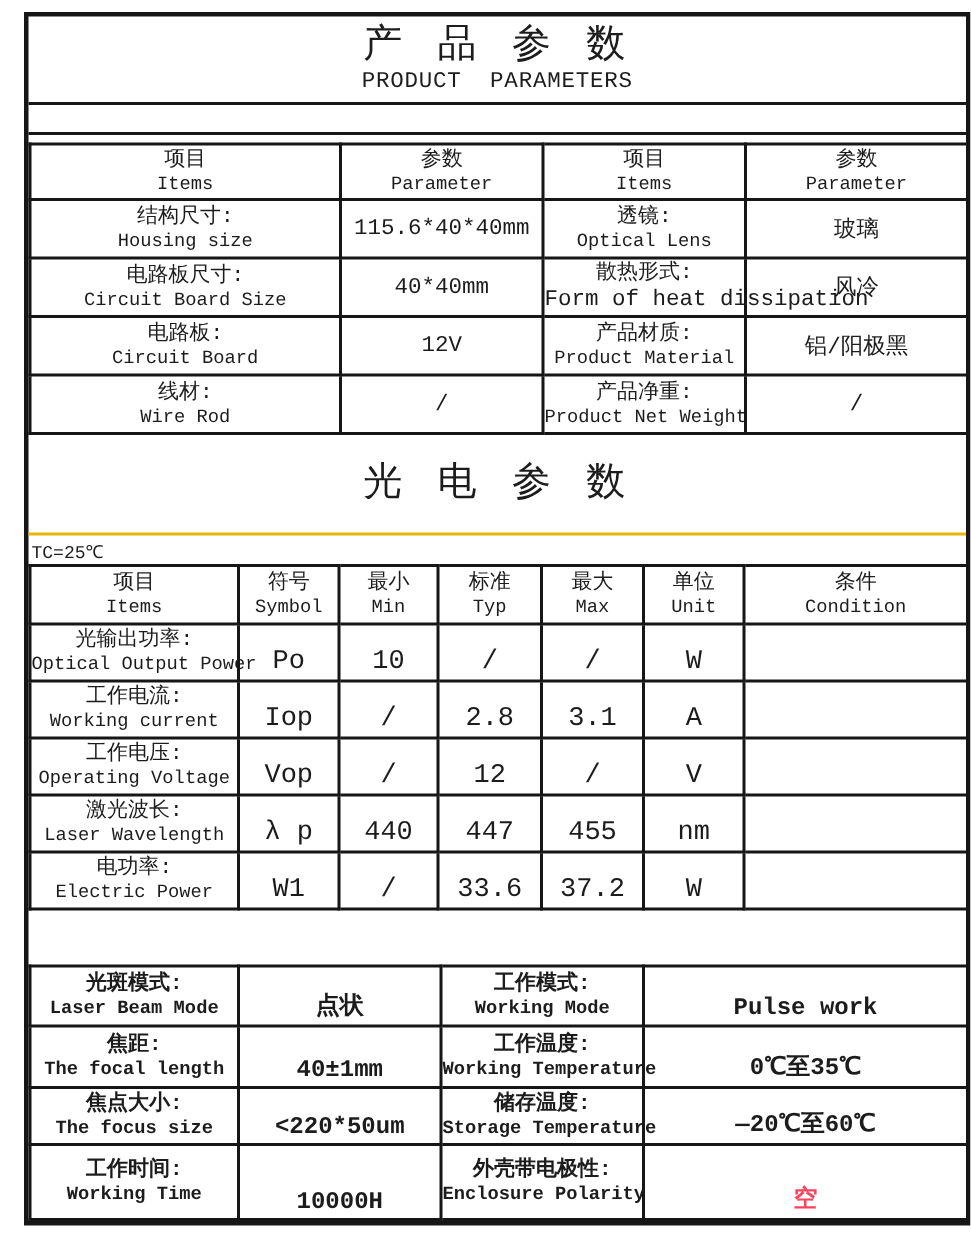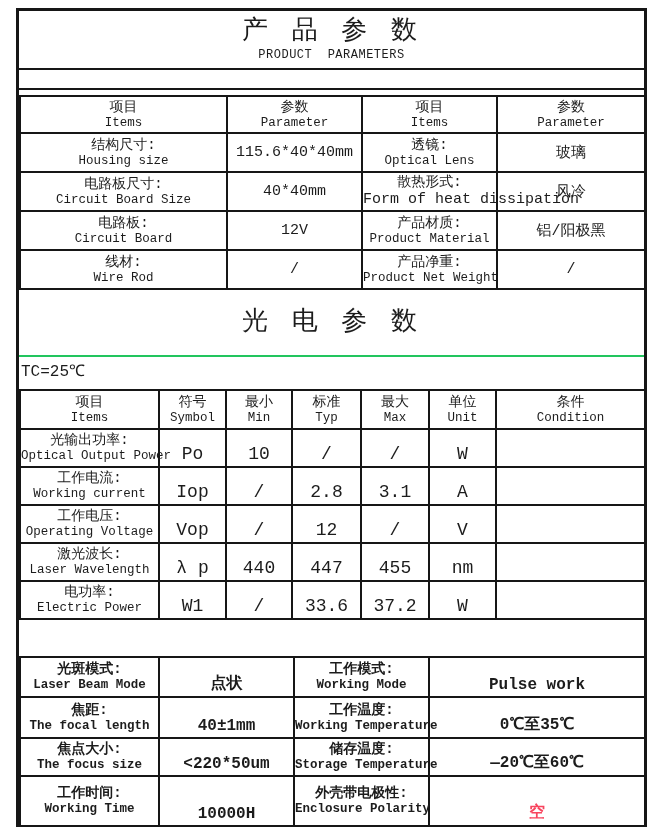--- a/index.html
+++ b/index.html
@@ -14,29 +14,29 @@
     position:absolute; left:16px; top:8px; width:631px;
     border:3px solid #161616;
     background:#ffffff;
   }
   
   .title-block {
     height:59px; border-bottom:2px solid #161616;
     display:flex; flex-direction:column; align-items:center; justify-content:center;
   }
   .title-cn { font-size:26px; letter-spacing:4px; line-height:1.15; white-space:pre; }
-  .title-en { font-size:12px; letter-spacing:0.5px; white-space:pre; margin-top:1px; }
+  .title-en { font-size:15px; letter-spacing:0.5px; white-space:pre; margin-top:1px; }
   .empty-row { height:20px; border-bottom:2px solid #161616; }
   .gap { height:5px; }
   .section-title-block {
-    height:67px; border-bottom:2px solid #22c55e;
+    height:67px; border-bottom:2px solid #eab308;
     display:flex; flex-direction:column; align-items:center; justify-content:center;
   }
   .section-title-block .title-en { margin-top:6px; }
-  .tc-row { height:32px; font-size:16px; padding:2px 0 0 2px; }
+  .tc-row { height:19px; font-size:12px; padding:2px 0 0 2px; }
   .empty-box { height:36px; }
   
   table { width:100%; border-collapse:collapse; table-layout:fixed; }
   td {
     border:2px solid #161616;
     text-align:center; vertical-align:middle;
     overflow:visible;
   }
   .cn { font-size:14px; line-height:1.3; display:block; white-space:nowrap; }
   .en { font-size:12.5px; line-height:1.25; display:block; white-space:nowrap; }

